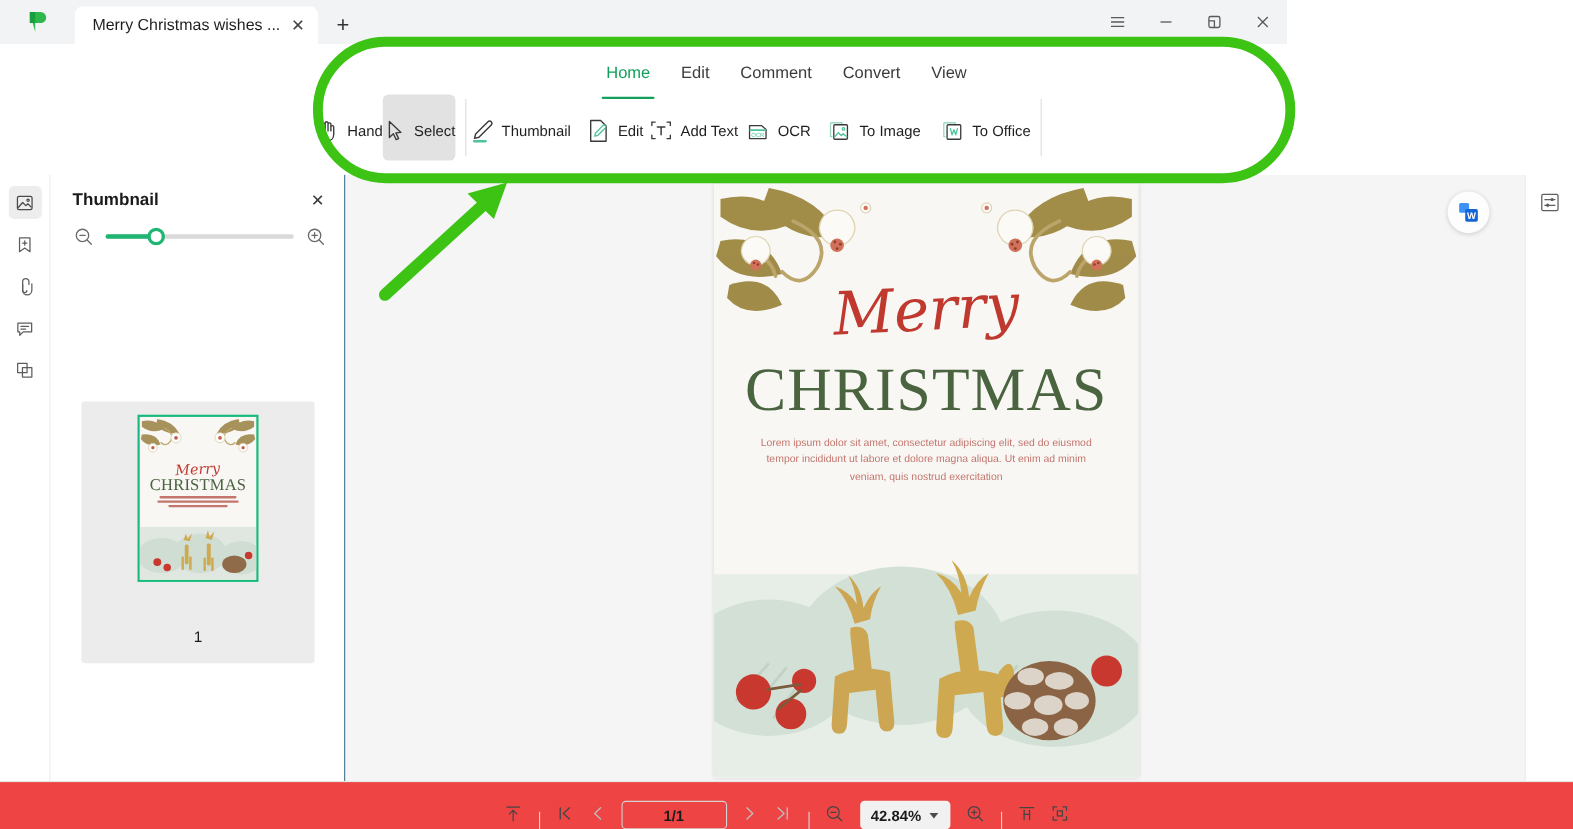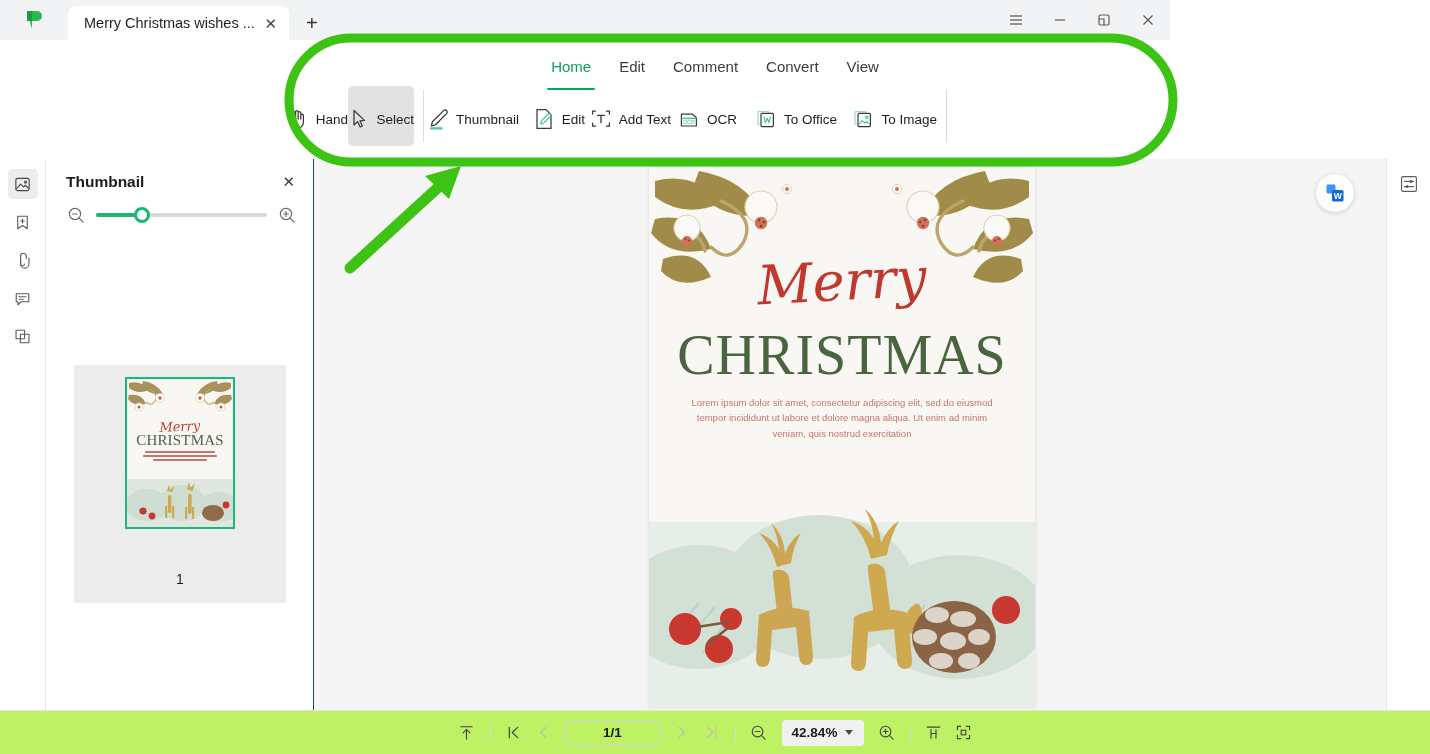--- a/index.html
+++ b/index.html
@@ -104,22 +104,22 @@
   .wbadge { position:absolute; top:174px; right:76px; width:38px; height:38px; border-radius:50%;
      background:#fdfdfd; box-shadow:0 1px 5px rgba(0,0,0,0.17);
      display:flex; align-items:center; justify-content:center; cursor:pointer; }
 
   .rightrail { position:absolute; top:159px; right:0; width:44px; height:551px;
      background:#fff; border-left:1px solid #e6e6e6; padding-top:10px;
      display:flex; flex-direction:column; align-items:center; }
 
   
   .statusbar { position:absolute; bottom:0; left:0; width:1430px; height:44px;
-     background:#bef264; border-top:1px solid #e6e6e6;
-     display:flex; align-items:center; justify-content:center; gap:0px; }
+     background:#ef4444; border-top:1px solid #e6e6e6;
+     display:flex; align-items:flex-end; justify-content:center; gap:0px; }
   .sbtn { width:30px; height:30px; display:flex; align-items:center; justify-content:center;
      color:#454545; cursor:pointer; }
   .sbtn.dim { color:#bdbdbd; }
   .ssep { width:1px; height:16px; background:#dadada; margin:0 8px; }
   .pagebox { width:96px; height:26px; border:1px solid #d2d2d2; border-radius:4px;
      display:flex; align-items:center; justify-content:center; font-size:13.5px;
      color:#1b1b1b; font-weight:bold; margin:0 6px; cursor:text; }
   .zoombox { height:26px; min-width:82px; border-radius:4px; background:#f1f1f1;
      display:flex; align-items:center; justify-content:center; gap:8px; padding:0 5px;
      font-size:13.5px; font-weight:bold; color:#1b1b1b; margin:0 8px; cursor:pointer; }
@@ -323,36 +323,36 @@
           </svg>
         </span>
         <span class="tool-label">OCR</span>
       </div>
 
       <div class="tool xwide">
         <span class="tool-icon">
           <svg width="26" height="26" viewBox="0 0 26 26" fill="none" stroke-width="1.2" stroke-linejoin="round">
             <path d="M5 5.6 h10.5 v1.6 M5 5.6 v12.6 h1.7" stroke="#9fd8bf"></path>
             <rect x="8" y="7.4" width="12.4" height="13.2" rx="1" stroke="#3a3a3a"></rect>
-            <path d="M11 11 l1.5 5.6 L14.2 12 l1.7 4.6 L17.4 11" stroke="#4fc49a" stroke-linecap="round"></path>
-          </svg>
-        </span>
-        <span class="tool-label">To Office</span>
+            <circle cx="16.8" cy="11.2" r="1.15" stroke="#4fc49a"></circle>
+            <path d="M8.6 18.6 l3.6-4 2.6 2.6 1.8-1.7 3.6 3.1" stroke="#4fc49a"></path>
+          </svg>
+        </span>
+        <span class="tool-label">To Image</span>
       </div>
 
       <div class="tool xwide">
         <span class="tool-icon">
           <svg width="26" height="26" viewBox="0 0 26 26" fill="none" stroke-width="1.2" stroke-linejoin="round">
             <path d="M5 5.6 h10.5 v1.6 M5 5.6 v12.6 h1.7" stroke="#9fd8bf"></path>
             <rect x="8" y="7.4" width="12.4" height="13.2" rx="1" stroke="#3a3a3a"></rect>
-            <circle cx="16.8" cy="11.2" r="1.15" stroke="#4fc49a"></circle>
-            <path d="M8.6 18.6 l3.6-4 2.6 2.6 1.8-1.7 3.6 3.1" stroke="#4fc49a"></path>
-          </svg>
-        </span>
-        <span class="tool-label">To Image</span>
+            <path d="M11 11 l1.5 5.6 L14.2 12 l1.7 4.6 L17.4 11" stroke="#4fc49a" stroke-linecap="round"></path>
+          </svg>
+        </span>
+        <span class="tool-label">To Office</span>
       </div>
 
       <div class="tsep"></div>
 
 
 
     </div>
   </div>
 
   <div class="leftrail">

